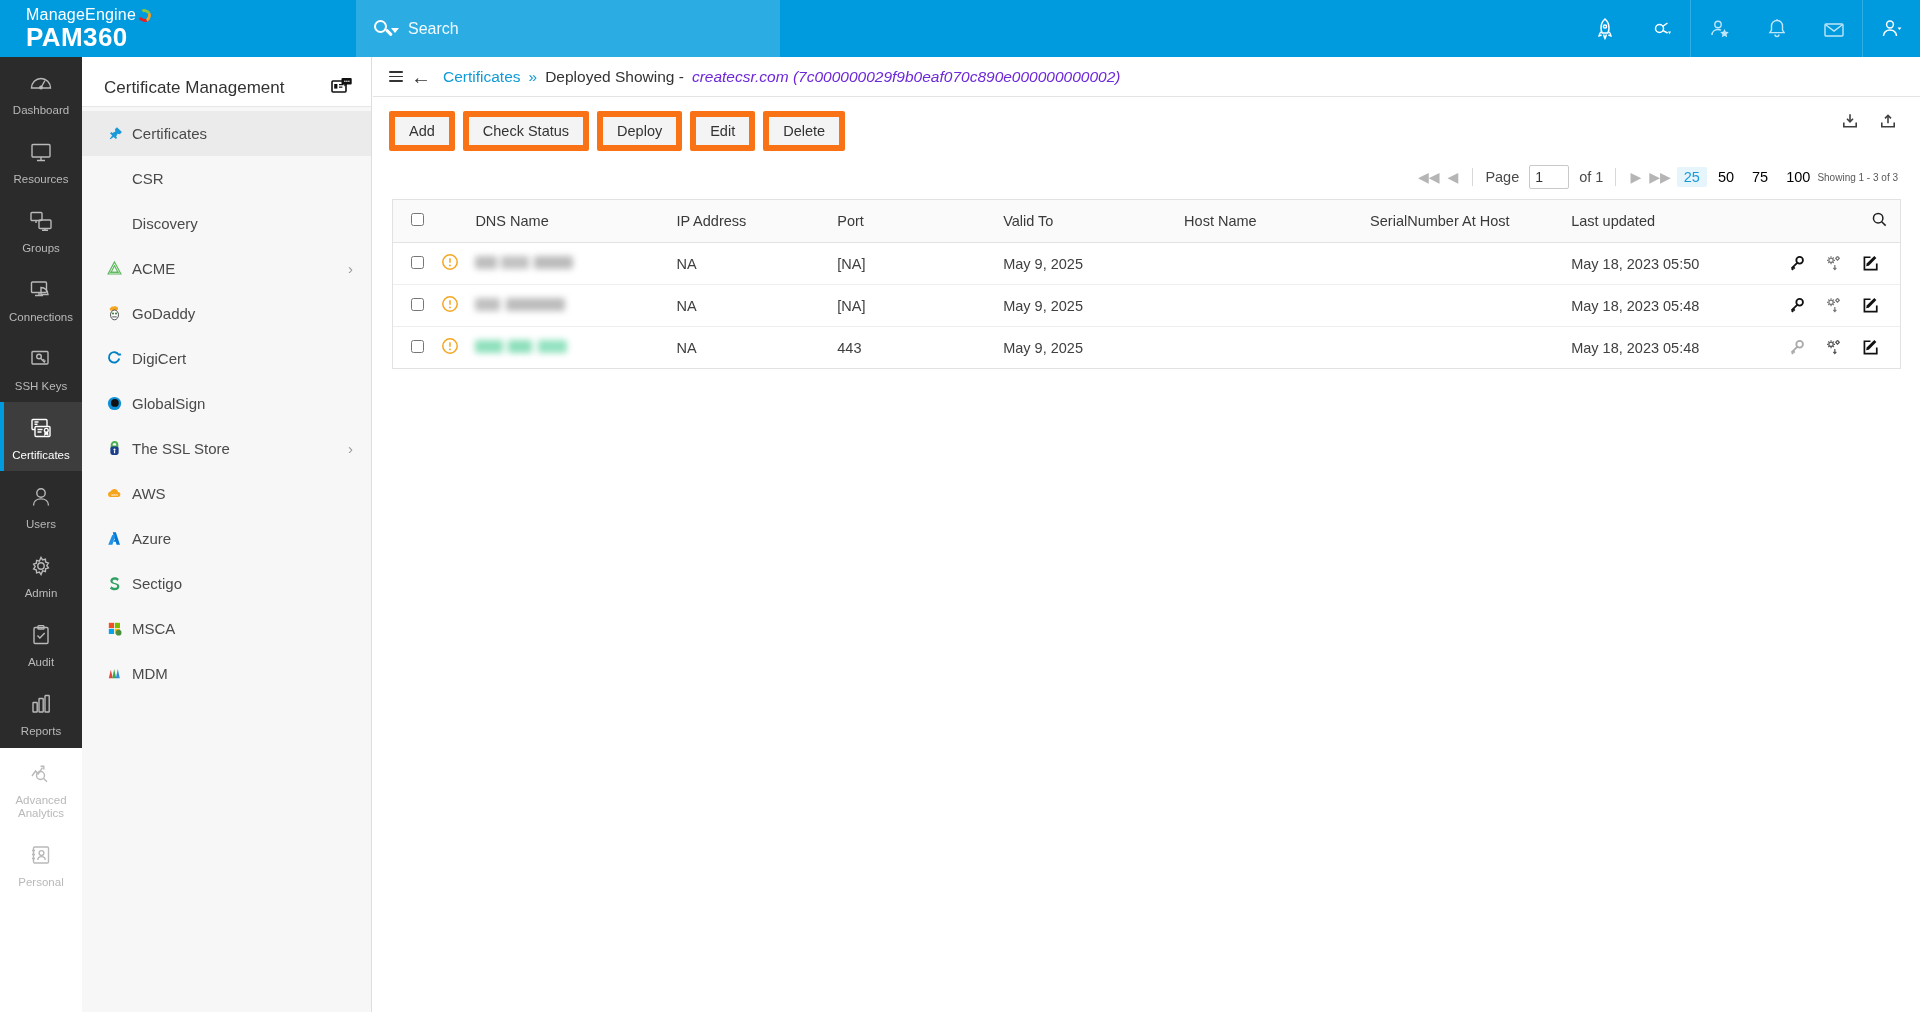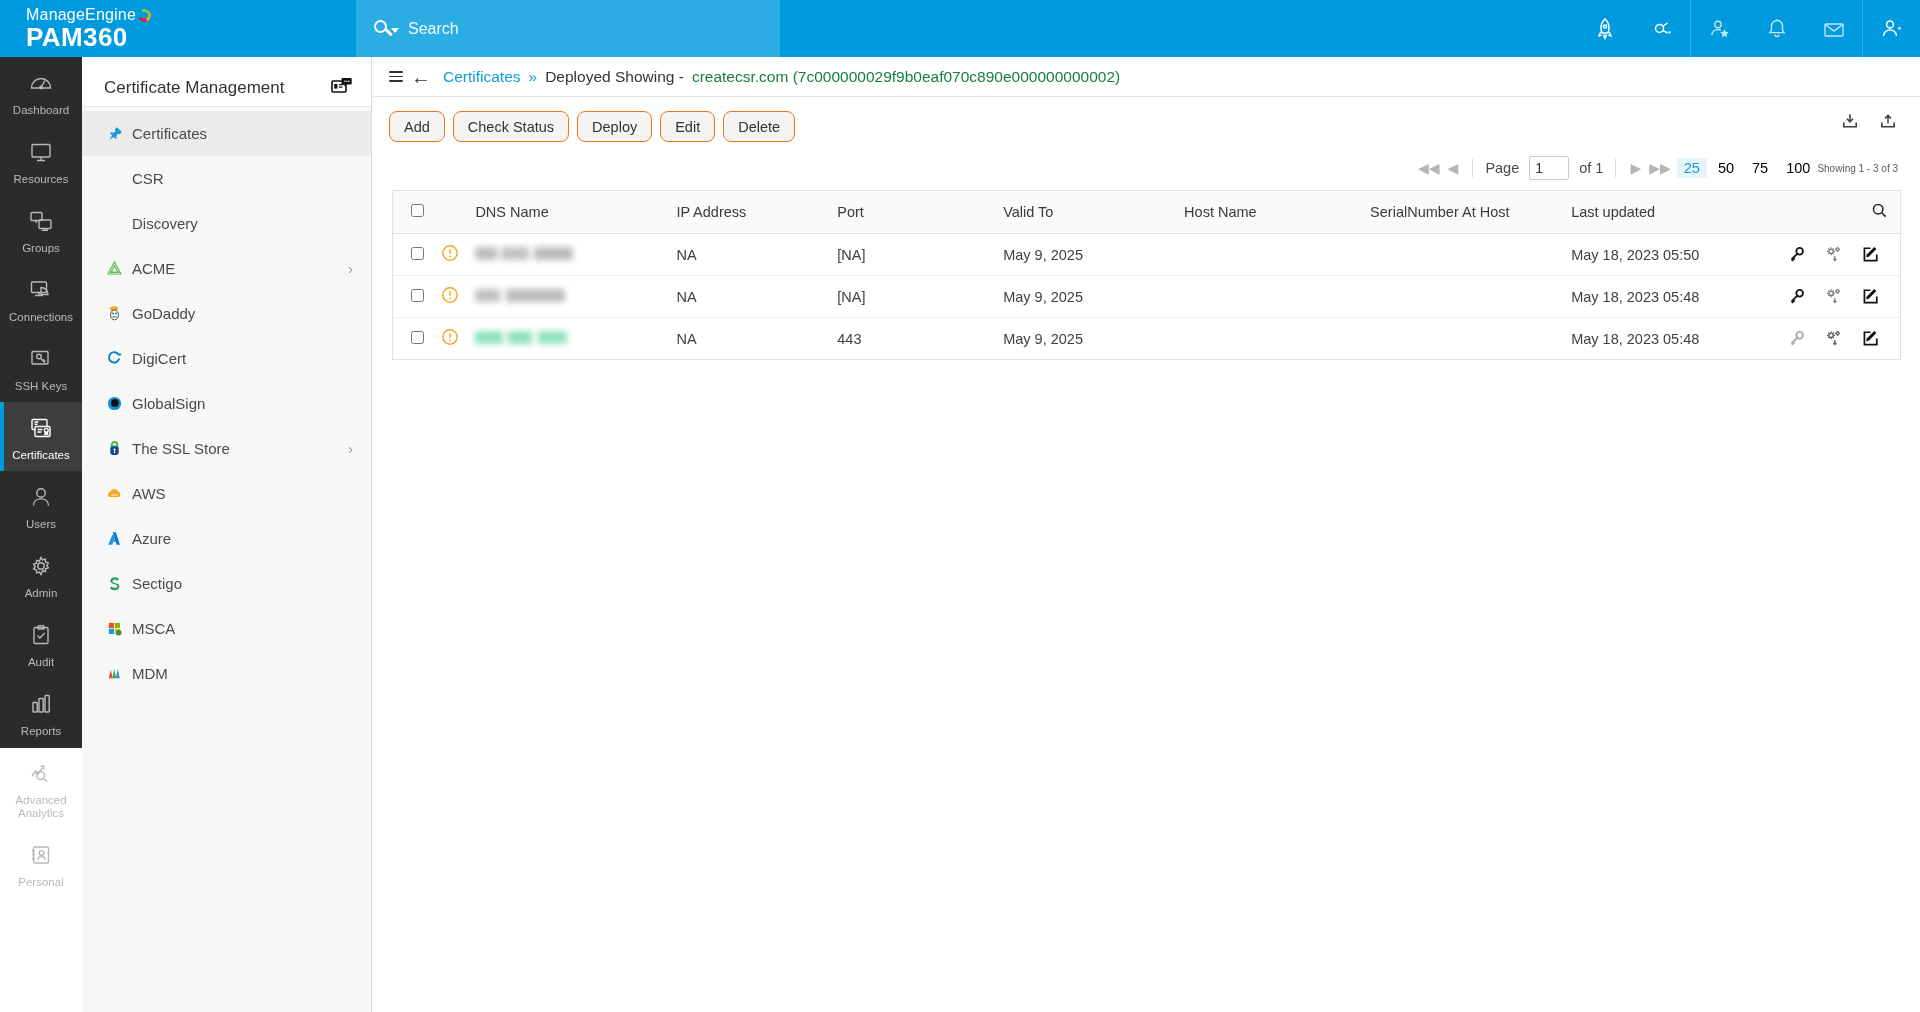--- a/index.html
+++ b/index.html
@@ -118,28 +118,28 @@
   .crumbbar {
     height: 40px; display: flex; align-items: center; gap: 8px;
     padding: 0 16px; border-bottom: 1px solid #e3e3e3; font-size: 15.5px;
   }
   .hamb { width: 14px; display: flex; flex-direction: column; gap: 3px; cursor: pointer; }
   .hamb span { display: block; height: 1.6px; background: #333; border-radius: 1px; }
   .backarrow { font-size: 20px; color: #333; cursor: pointer; line-height: 1; margin-right: 4px; }
   .crumb-link { color: #0f9bd7; cursor: pointer; }
   .crumb-sep { color: #0f9bd7; }
   .crumb-cur { color: #333333; }
-  .crumb-dim { color: #15803d; }
+  .crumb-dim { color: #6d28d9; font-style: italic; }
 
   .toolbar {
     display: flex; align-items: center; gap: 8px;
     padding: 14px 0 0 16px; position: relative;
   }
   .tbtn {
-    background: #f4f4f4; border: 1px solid #f97316; border-radius: 8px;
+    background: #f4f4f4; border: 6px solid #f97316; border-radius: 2px;
     padding: 6px 14px; font-size: 14.5px; color: #333333; cursor: pointer;
     font-family: "Liberation Sans", sans-serif; min-height: 31px;
   }
   .export-icons {
     position: absolute; right: 22px; top: 14px; display: flex; gap: 18px; align-items: center;
   }
 
   .pagerow {
     display: flex; align-items: center; justify-content: flex-end;
     padding: 14px 22px 10px 0; gap: 0; font-size: 14.5px; color: #4a4a4a;

